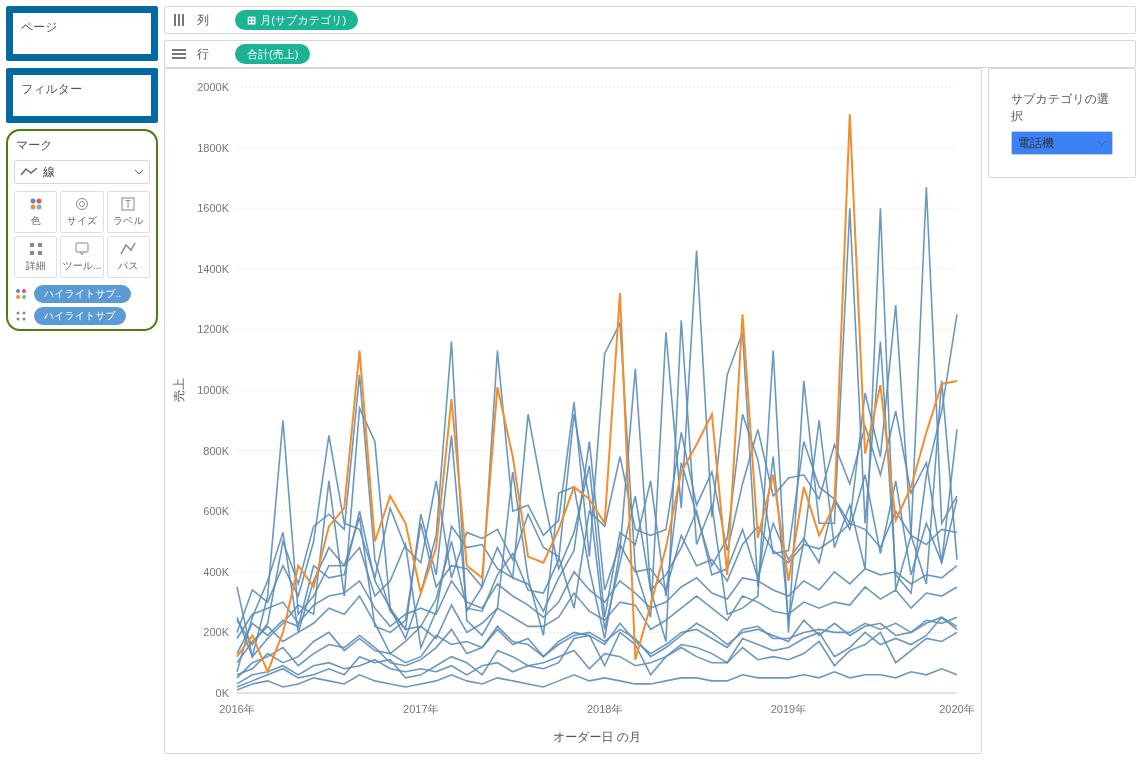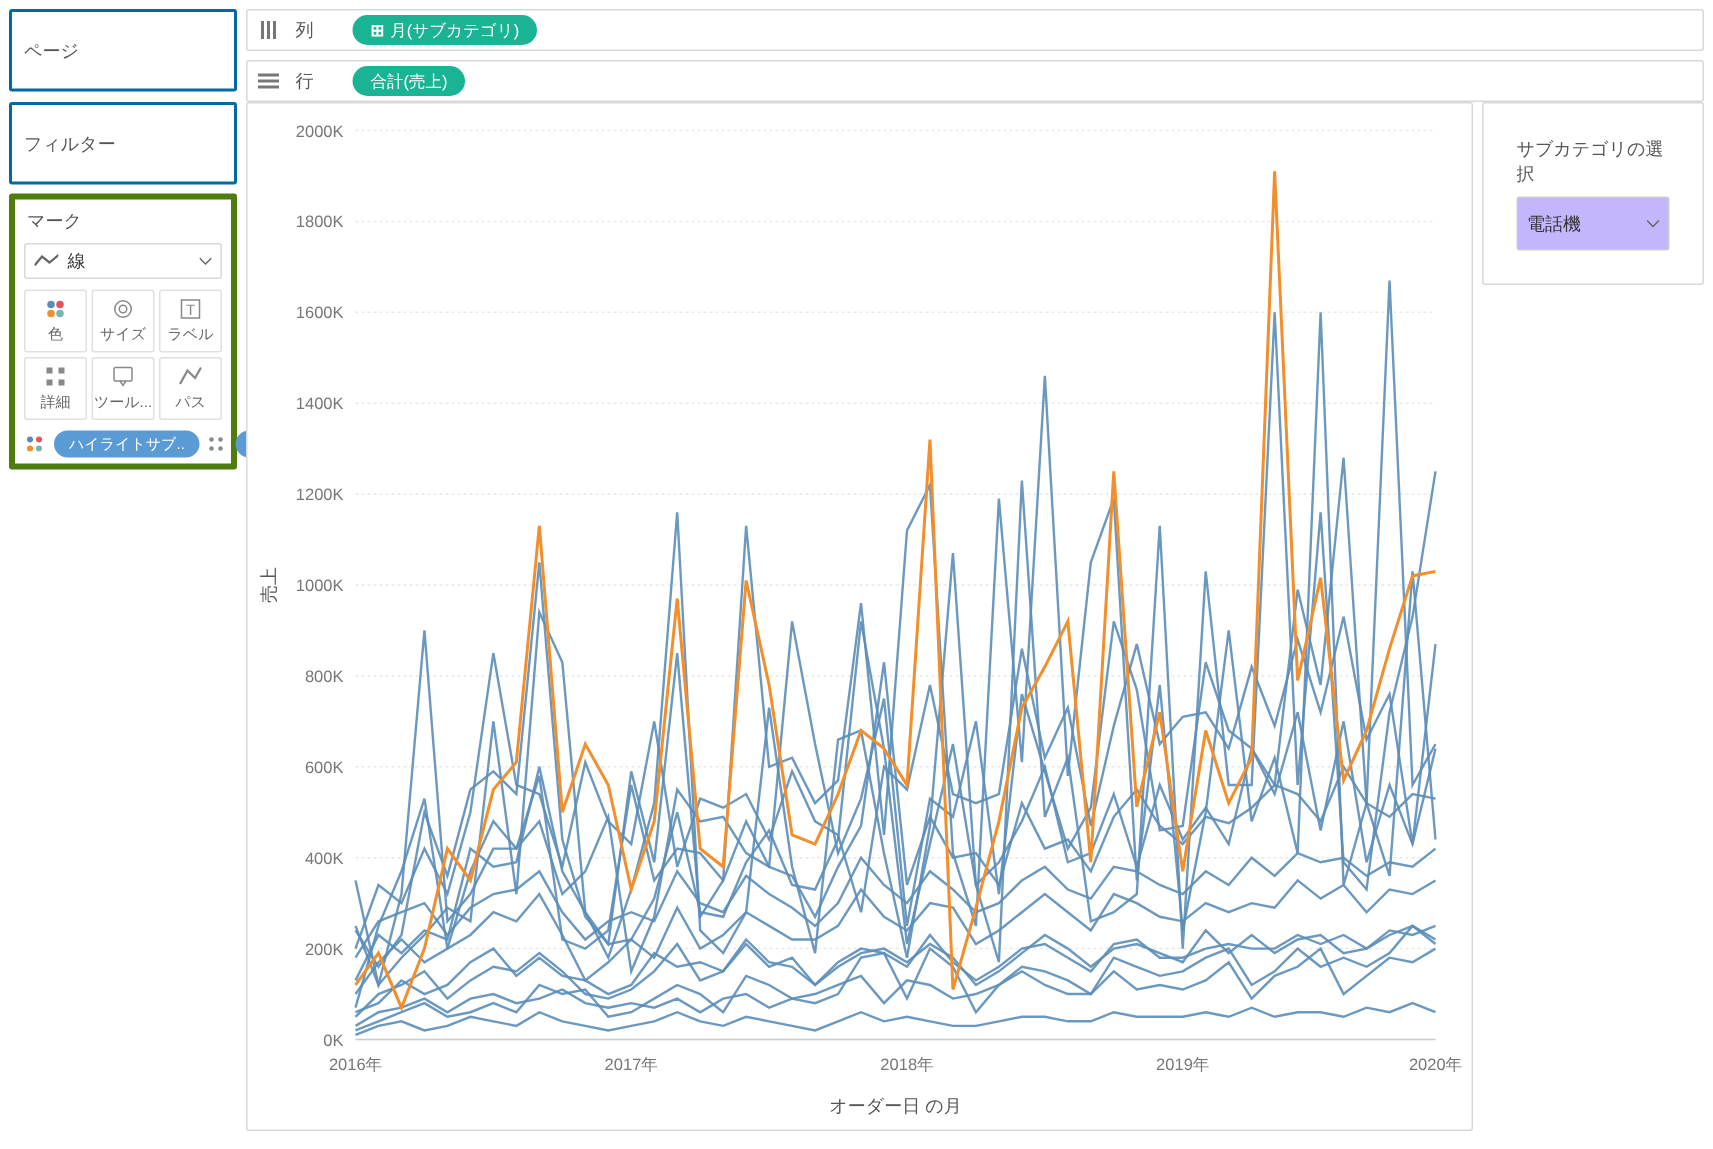--- a/index.html
+++ b/index.html
@@ -1,45 +1,45 @@
 <!DOCTYPE html>
 <html><head>
 <meta charset="utf-8">
 <style>
 *{box-sizing:border-box;margin:0;padding:0}
 body{font-family:"Meiryo","Hiragino Sans",Arial,sans-serif;font-size:12px;color:#333;background:#fff;width:1142px}
 .app{display:flex;flex-direction:column}
 .top{display:flex;gap:6px;padding:6px 6px 0 6px}
 .left-col{width:152px;display:flex;flex-direction:column;gap:6px}
 .right-col{flex:1;display:flex;flex-direction:column;gap:6px}
-.panel{border:2px solid #0369a1;border-radius:2px;background:#fff;padding:18px 8px}
+.panel{border:7px solid #0369a1;border-radius:2px;background:#fff;padding:6px 8px}
 .panel-title{font-size:12px;color:#555;padding-bottom:2px}
 .tall{height:55px}
 .shelf-row{display:flex;align-items:center;border:1px solid #d8d8d8;border-radius:2px;height:28px;padding:0 6px;gap:10px;background:#fff}
 .shelf-row .icon{width:16px;height:16px;display:flex;align-items:center;justify-content:center;color:#777}
 .shelf-row .lbl{width:28px;color:#555}
 .pill{display:inline-flex;align-items:center;gap:4px;background:#1ab394;color:#fff;border-radius:12px;height:20px;padding:0 12px;font-size:11px}
 .pill .plus{font-weight:bold}
-.marks-panel{border:4px solid #4d7c0f;border-radius:2px;background:#fff}
+.marks-panel{border:2px solid #4d7c0f;border-radius:14px;background:#fff}
 .marks-panel .panel-title{padding:6px 8px 2px 8px}
 .dropdown{display:flex;align-items:center;justify-content:space-between;border:1px solid #d8d8d8;border-radius:2px;height:24px;padding:0 6px;margin:4px 6px;background:#fff}
 .dropdown svg{color:#888}
 .mark-grid{display:grid;grid-template-columns:1fr 1fr 1fr;gap:3px;padding:3px 6px}
 .mark-btn{border:1px solid #e0e0e0;border-radius:2px;height:42px;display:flex;flex-direction:column;align-items:center;justify-content:center;gap:2px;color:#666;font-size:10px;background:#fff;cursor:pointer}
 .mark-btn svg{width:16px;height:16px}
-.shelf-items{padding:4px 6px;display:flex;gap:4px}
+.shelf-items{padding:4px 6px;display:flex;flex-direction:column;gap:4px}
 .shelf-item{display:flex;align-items:center;gap:4px}
 .shelf-item .dots{width:16px;text-align:center;color:#888}
 .mini-pill{display:inline-flex;align-items:center;background:#5b9bd5;color:#fff;border-radius:10px;font-size:10px;height:18px;padding:0 10px;max-width:100px;overflow:hidden;text-overflow:ellipsis;white-space:nowrap}
 .body{display:flex;gap:6px;padding:0 6px 6px 6px}
 .chart-wrap{flex:1;border:1px solid #d8d8d8;border-radius:2px;background:#fff;position:relative}
 .right-sidebar{width:148px}
 .filter-panel{border:1px solid #d8d8d8;border-radius:2px;background:#fff;padding:22px}
 .filter-panel .ftitle{font-size:12px;color:#555;margin-bottom:6px}
-.filter-select{display:flex;align-items:center;justify-content:space-between;border:1px solid #ccc;border-radius:2px;height:36px;padding:0 6px;background:#c4b5fd;cursor:pointer}
+.filter-select{display:flex;align-items:center;justify-content:space-between;border:1px solid #ccc;border-radius:2px;height:24px;padding:0 6px;background:#3b82f6;cursor:pointer}
 svg{display:block}
 .axis-text{font-size:11px;fill:#777}
 .axis-title{font-size:12px;fill:#555}
 .bars-icon{display:inline-flex;gap:2px}
 .bars-icon span{width:2px;height:12px;background:#777;display:inline-block}
 .list-icon svg line{stroke:#777;stroke-width:2}
 </style>
 </head>
 <body>
 

